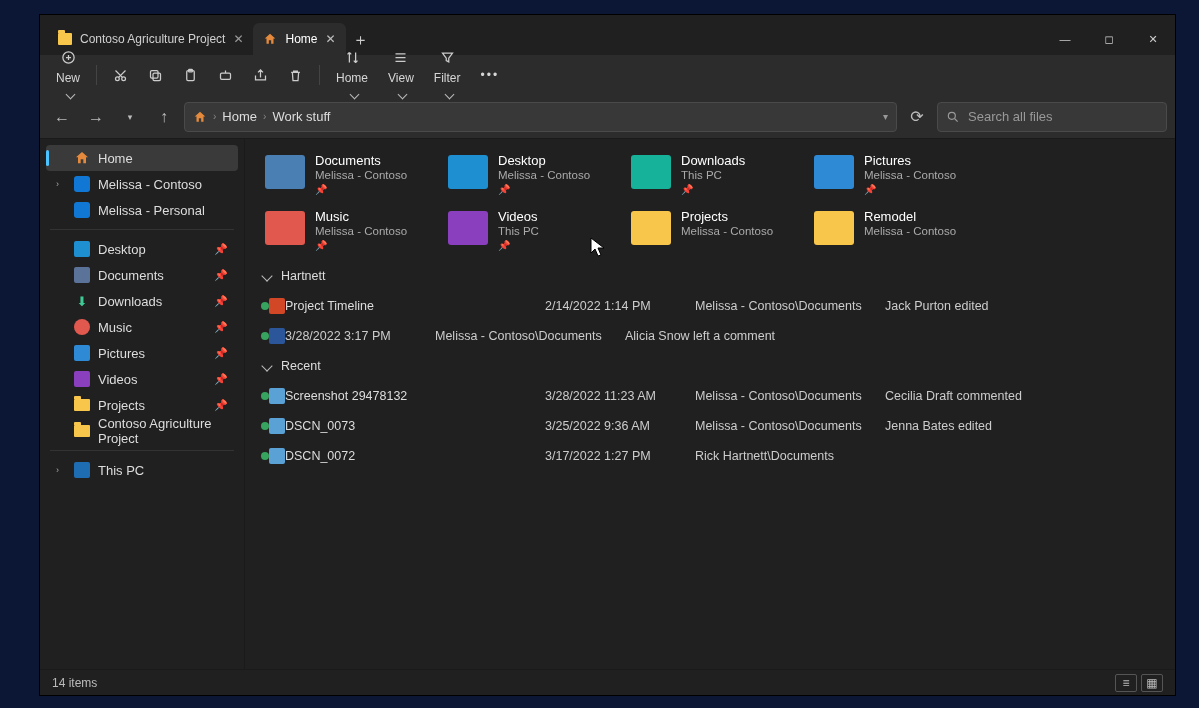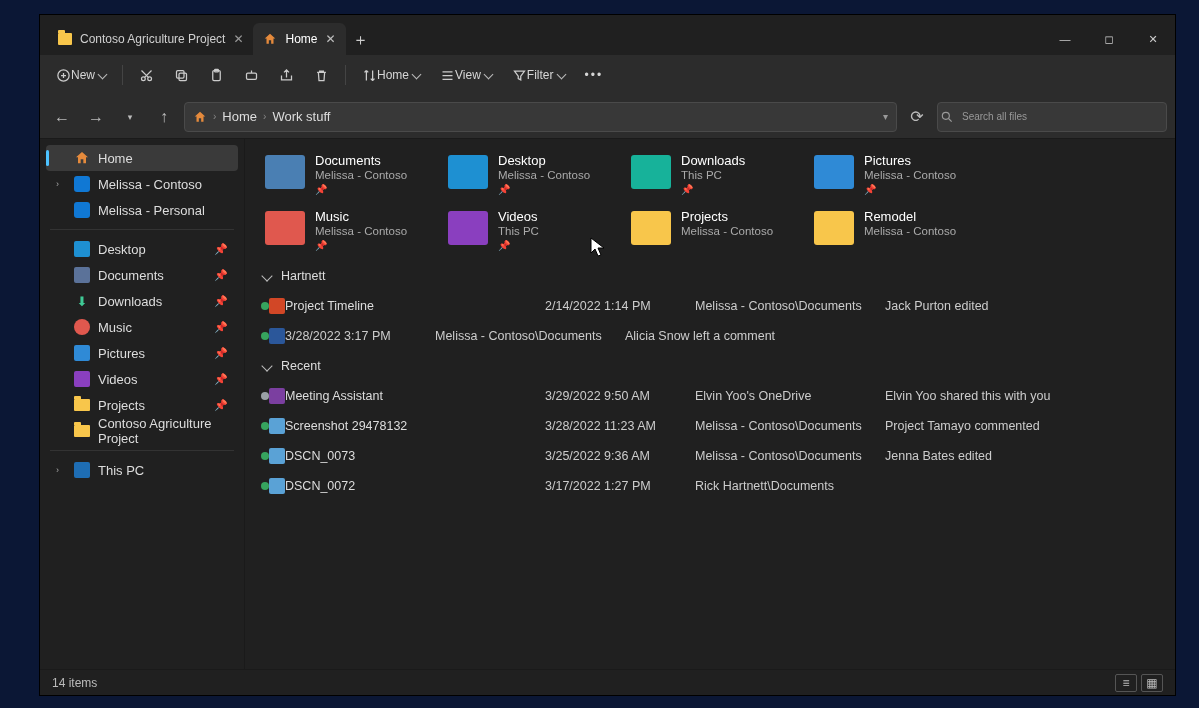--- a/index.html
+++ b/index.html
@@ -19,30 +19,30 @@
   .tab.active   { background:#2c2c2c; color:#fff; }
   .tab .close   { font-size:12px; opacity:.7; }
   .tab-folder   { width:14px; height:12px; background:#f8c64b; border-radius:1px; position:relative; }
   .tab-folder::before { content:""; position:absolute; top:-3px; left:0; width:7px; height:3px; background:#f8c64b; border-radius:1px 1px 0 0; }
   .tab-home     { width:14px; height:14px; display:flex; align-items:center; justify-content:center; color:#e58a3c; }
   .addtab { width:30px; height:30px; display:flex; align-items:center; justify-content:center; font-size:16px; color:#ccc; cursor:pointer; }
   .winctl { margin-left:auto; display:flex; }
   .winctl div { width:44px; height:32px; display:flex; align-items:center; justify-content:center; color:#ccc; font-size:11px; cursor:pointer; }
   
   .toolbar { height:40px; display:flex; align-items:center; gap:4px; padding:0 8px; background:#2c2c2c; border-top-left-radius:0; font-size:12px; }
-  .tbtn { display:flex; align-items:center; padding:6px 8px; border-radius:4px; color:#d6d6d6; cursor:pointer; }
+  .tbtn { display:flex; align-items:center; gap:6px; padding:6px 8px; border-radius:4px; color:#d6d6d6; cursor:pointer;flex-direction:column; }
   .tbtn svg, .tbtn .ico { width:15px; height:15px; }
   .tsep { width:1px; height:20px; background:#444; margin:0 4px; }
   .chev-down::after { content:""; display:inline-block; width:6px;height:6px;border-right:1.5px solid #bbb;border-bottom:1.5px solid #bbb; transform:rotate(45deg); margin-left:4px; margin-bottom:2px;}
   
   .navrow { height:44px; display:flex; align-items:center; gap:6px; padding:0 8px; background:#2c2c2c; border-bottom:1px solid #1a1a1a;}
   .navbtn { width:28px; height:28px; display:flex; align-items:center; justify-content:center; color:#bbb; cursor:pointer; border-radius:4px;}
   .addr { flex:1; height:30px; background:#383838; border-radius:4px; display:flex; align-items:center; padding:0 8px; font-size:13px; color:#ddd; gap:6px; border:1px solid #4a4a4a;}
   .addr .sep { color:#888; font-size:10px; }
-  .searchbox { width:230px; height:30px; background:#383838; border-radius:4px; display:flex; align-items:center; padding:0 2px; gap:8px; color:#999; font-size:10px; border:1px solid #4a4a4a;}
+  .searchbox { width:230px; height:30px; background:#383838; border-radius:4px; display:flex; align-items:center; padding:0 8px; gap:8px; color:#999; font-size:13px; border:1px solid #4a4a4a;}
   
   .body { flex:1; display:flex; overflow:hidden; }
   .sidebar { width:205px; border-right:1px solid #1a1a1a; padding-top:6px; display:flex; flex-direction:column; font-size:13px;}
   .sb-item { display:flex; align-items:center; gap:8px; height:26px; padding:0 10px 0 28px; color:#ddd; cursor:pointer; position:relative; border-radius:4px; margin:0 6px;}
   .sb-item .exp { position:absolute; left:10px; font-size:9px; color:#aaa; }
   .sb-item.sel { background:#3a3a3a; }
   .sb-item.sel::before { content:""; position:absolute; left:0; width:3px; height:16px; background:#4cc2ff; border-radius:2px; }
   .sb-item .pin { margin-left:auto; color:#888; font-size:11px; }
   .sb-divider { height:1px; background:#333; margin:6px 10px; }
   .sb-ico { width:16px; height:16px; border-radius:2px; display:flex; align-items:center; justify-content:center; flex-shrink:0;}
@@ -367,34 +367,26 @@
         <span class="col-act">Alicia Snow left a comment</span>
       </div>
         </div>
 
       <div class="section-head">
         <span class="caret"></span>
         <span>Recent</span>
       </div>
       <div class="filelist" id="recent-list">
           <div class="frow">
-        <span class="fstat" style="background:#9aa0a6"></span>
-        <span class="fic" style="background:#7b3fa0"></span>
-        <span class="col-name">Meeting Assistant</span>
-        <span class="col-date">3/29/2022 9:50 AM</span>
-        <span class="col-loc">Elvin Yoo's OneDrive</span>
-        <span class="col-act">Elvin Yoo shared this with you</span>
-      </div>
-          <div class="frow">
         <span class="fstat" style="background:#36a35e"></span>
         <span class="fic" style="background:#5aa2d6"></span>
         <span class="col-name">Screenshot 29478132</span>
         <span class="col-date">3/28/2022 11:23 AM</span>
         <span class="col-loc">Melissa - Contoso\Documents</span>
-        <span class="col-act">Project Tamayo commented</span>
+        <span class="col-act">Cecilia Draft commented</span>
       </div>
           <div class="frow">
         <span class="fstat" style="background:#36a35e"></span>
         <span class="fic" style="background:#5aa2d6"></span>
         <span class="col-name">DSCN_0073</span>
         <span class="col-date">3/25/2022 9:36 AM</span>
         <span class="col-loc">Melissa - Contoso\Documents</span>
         <span class="col-act">Jenna Bates edited</span>
       </div>
           <div class="frow">

